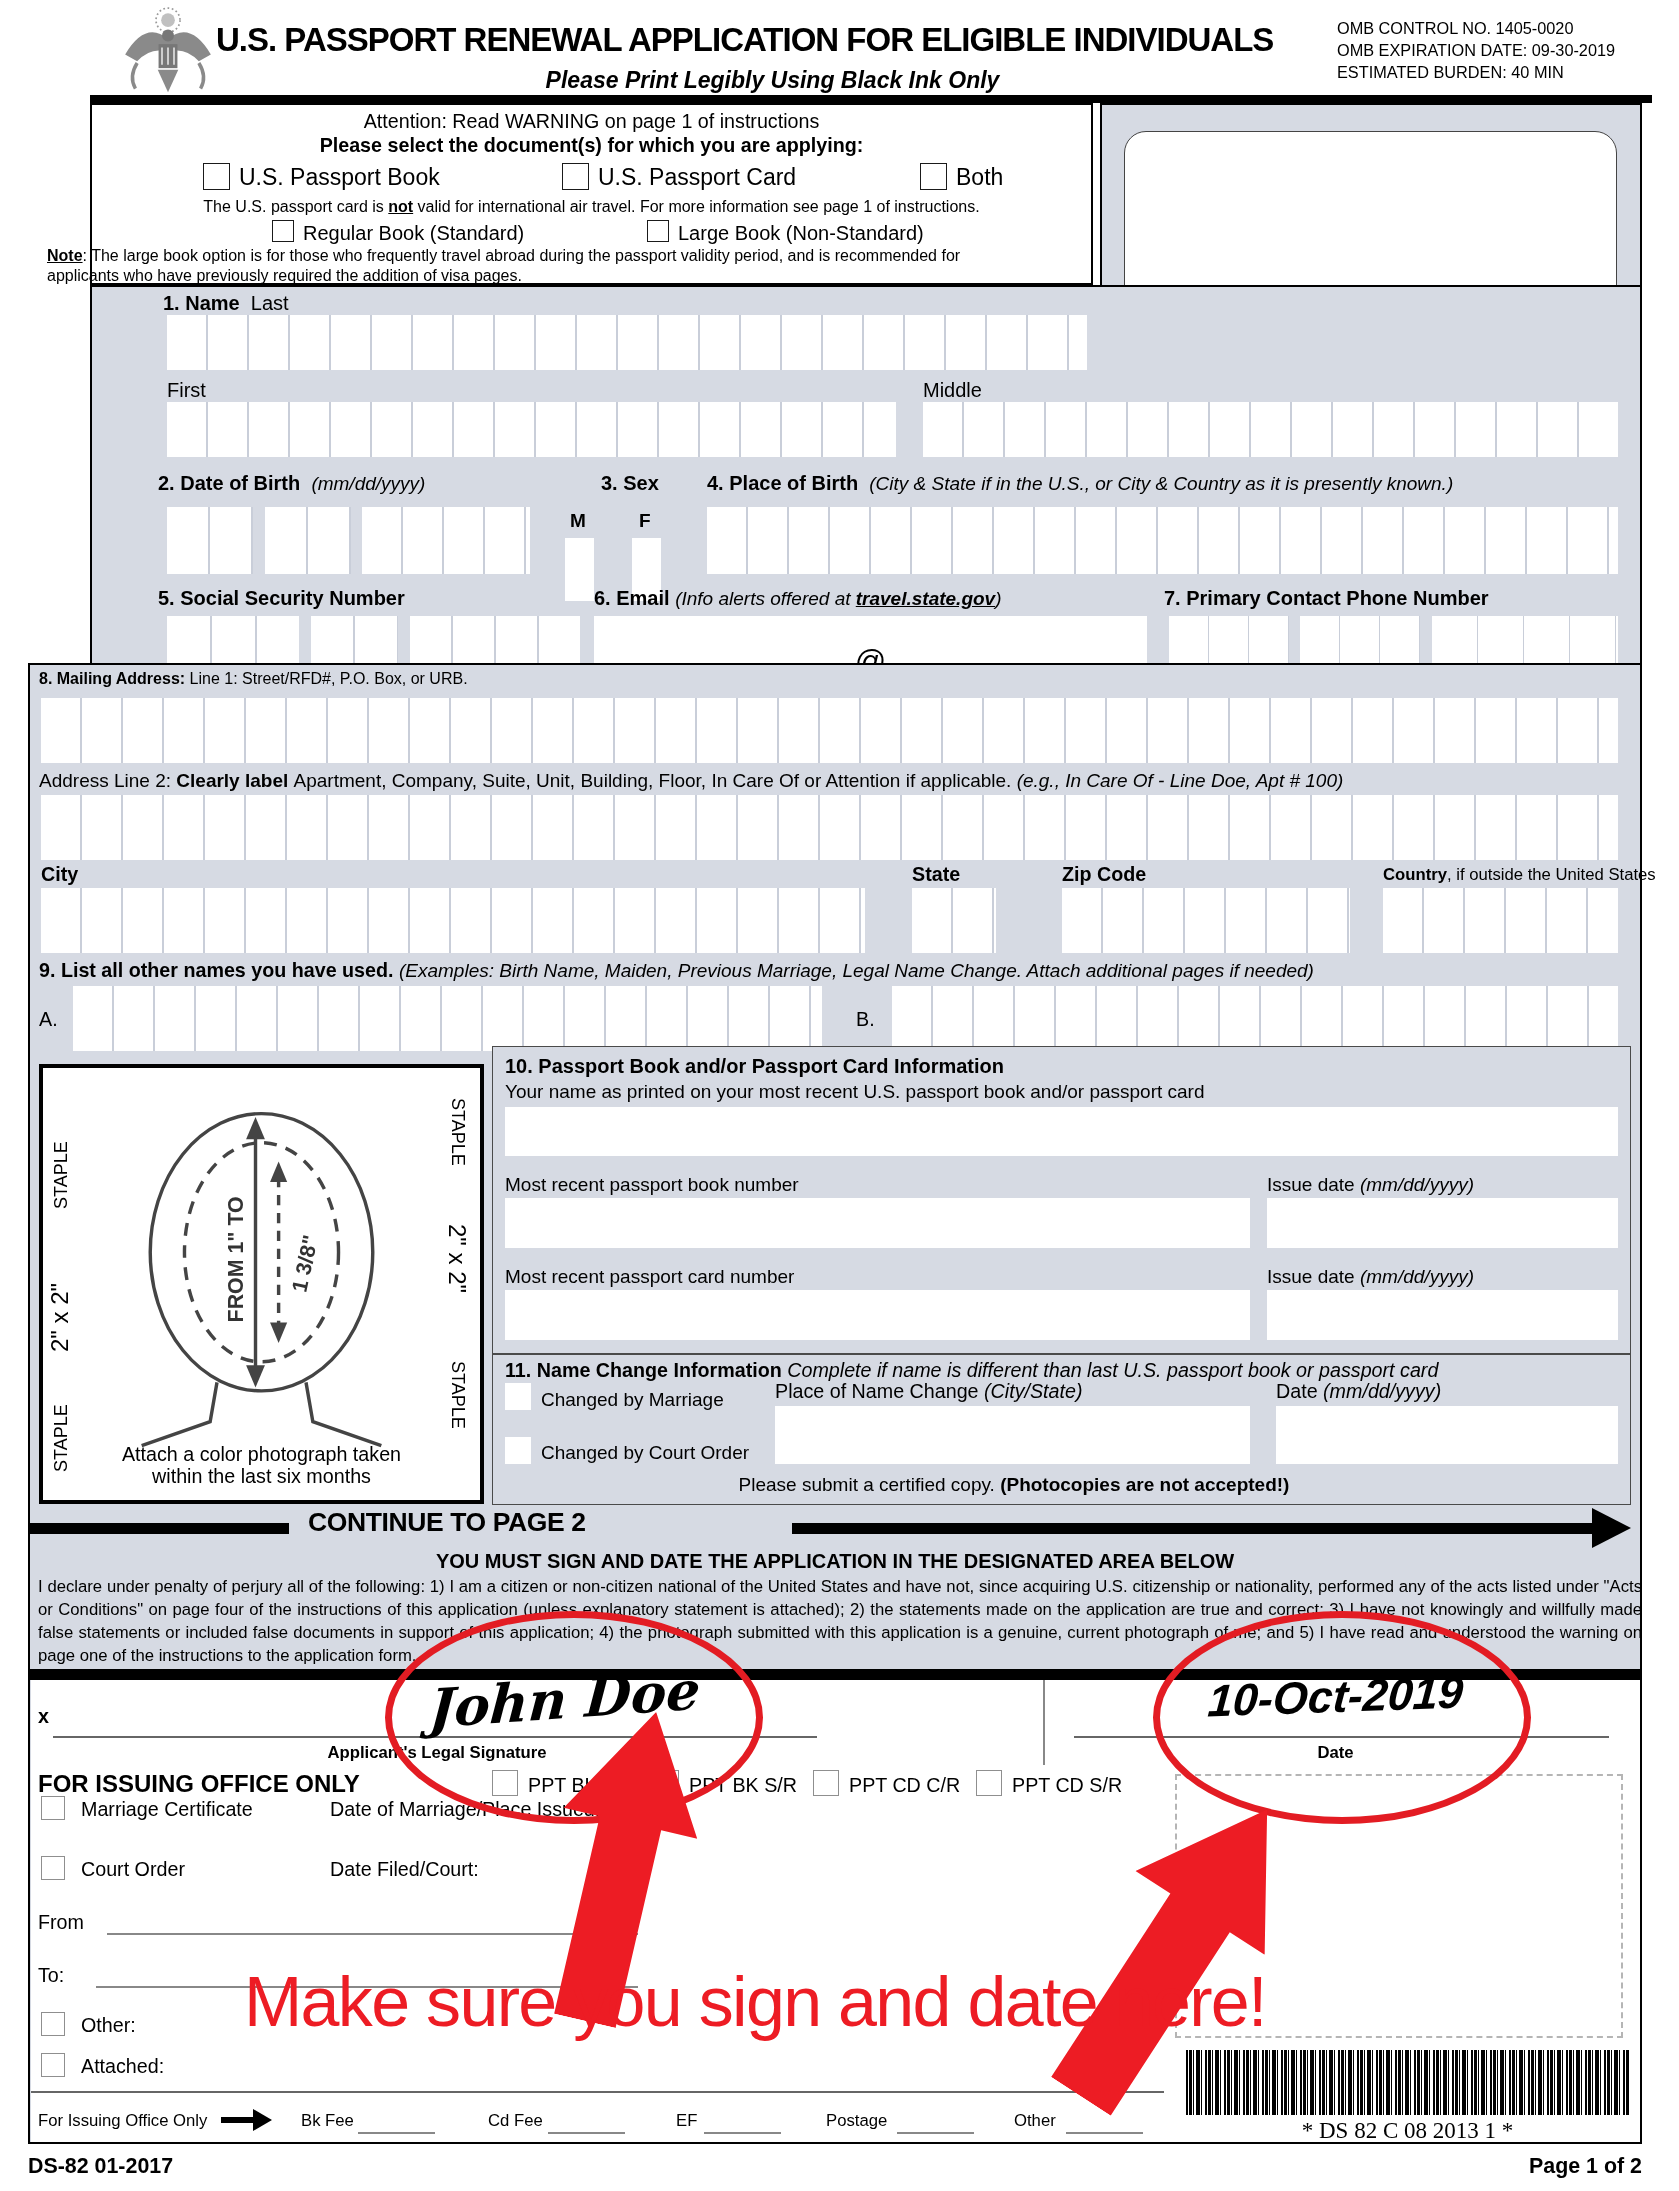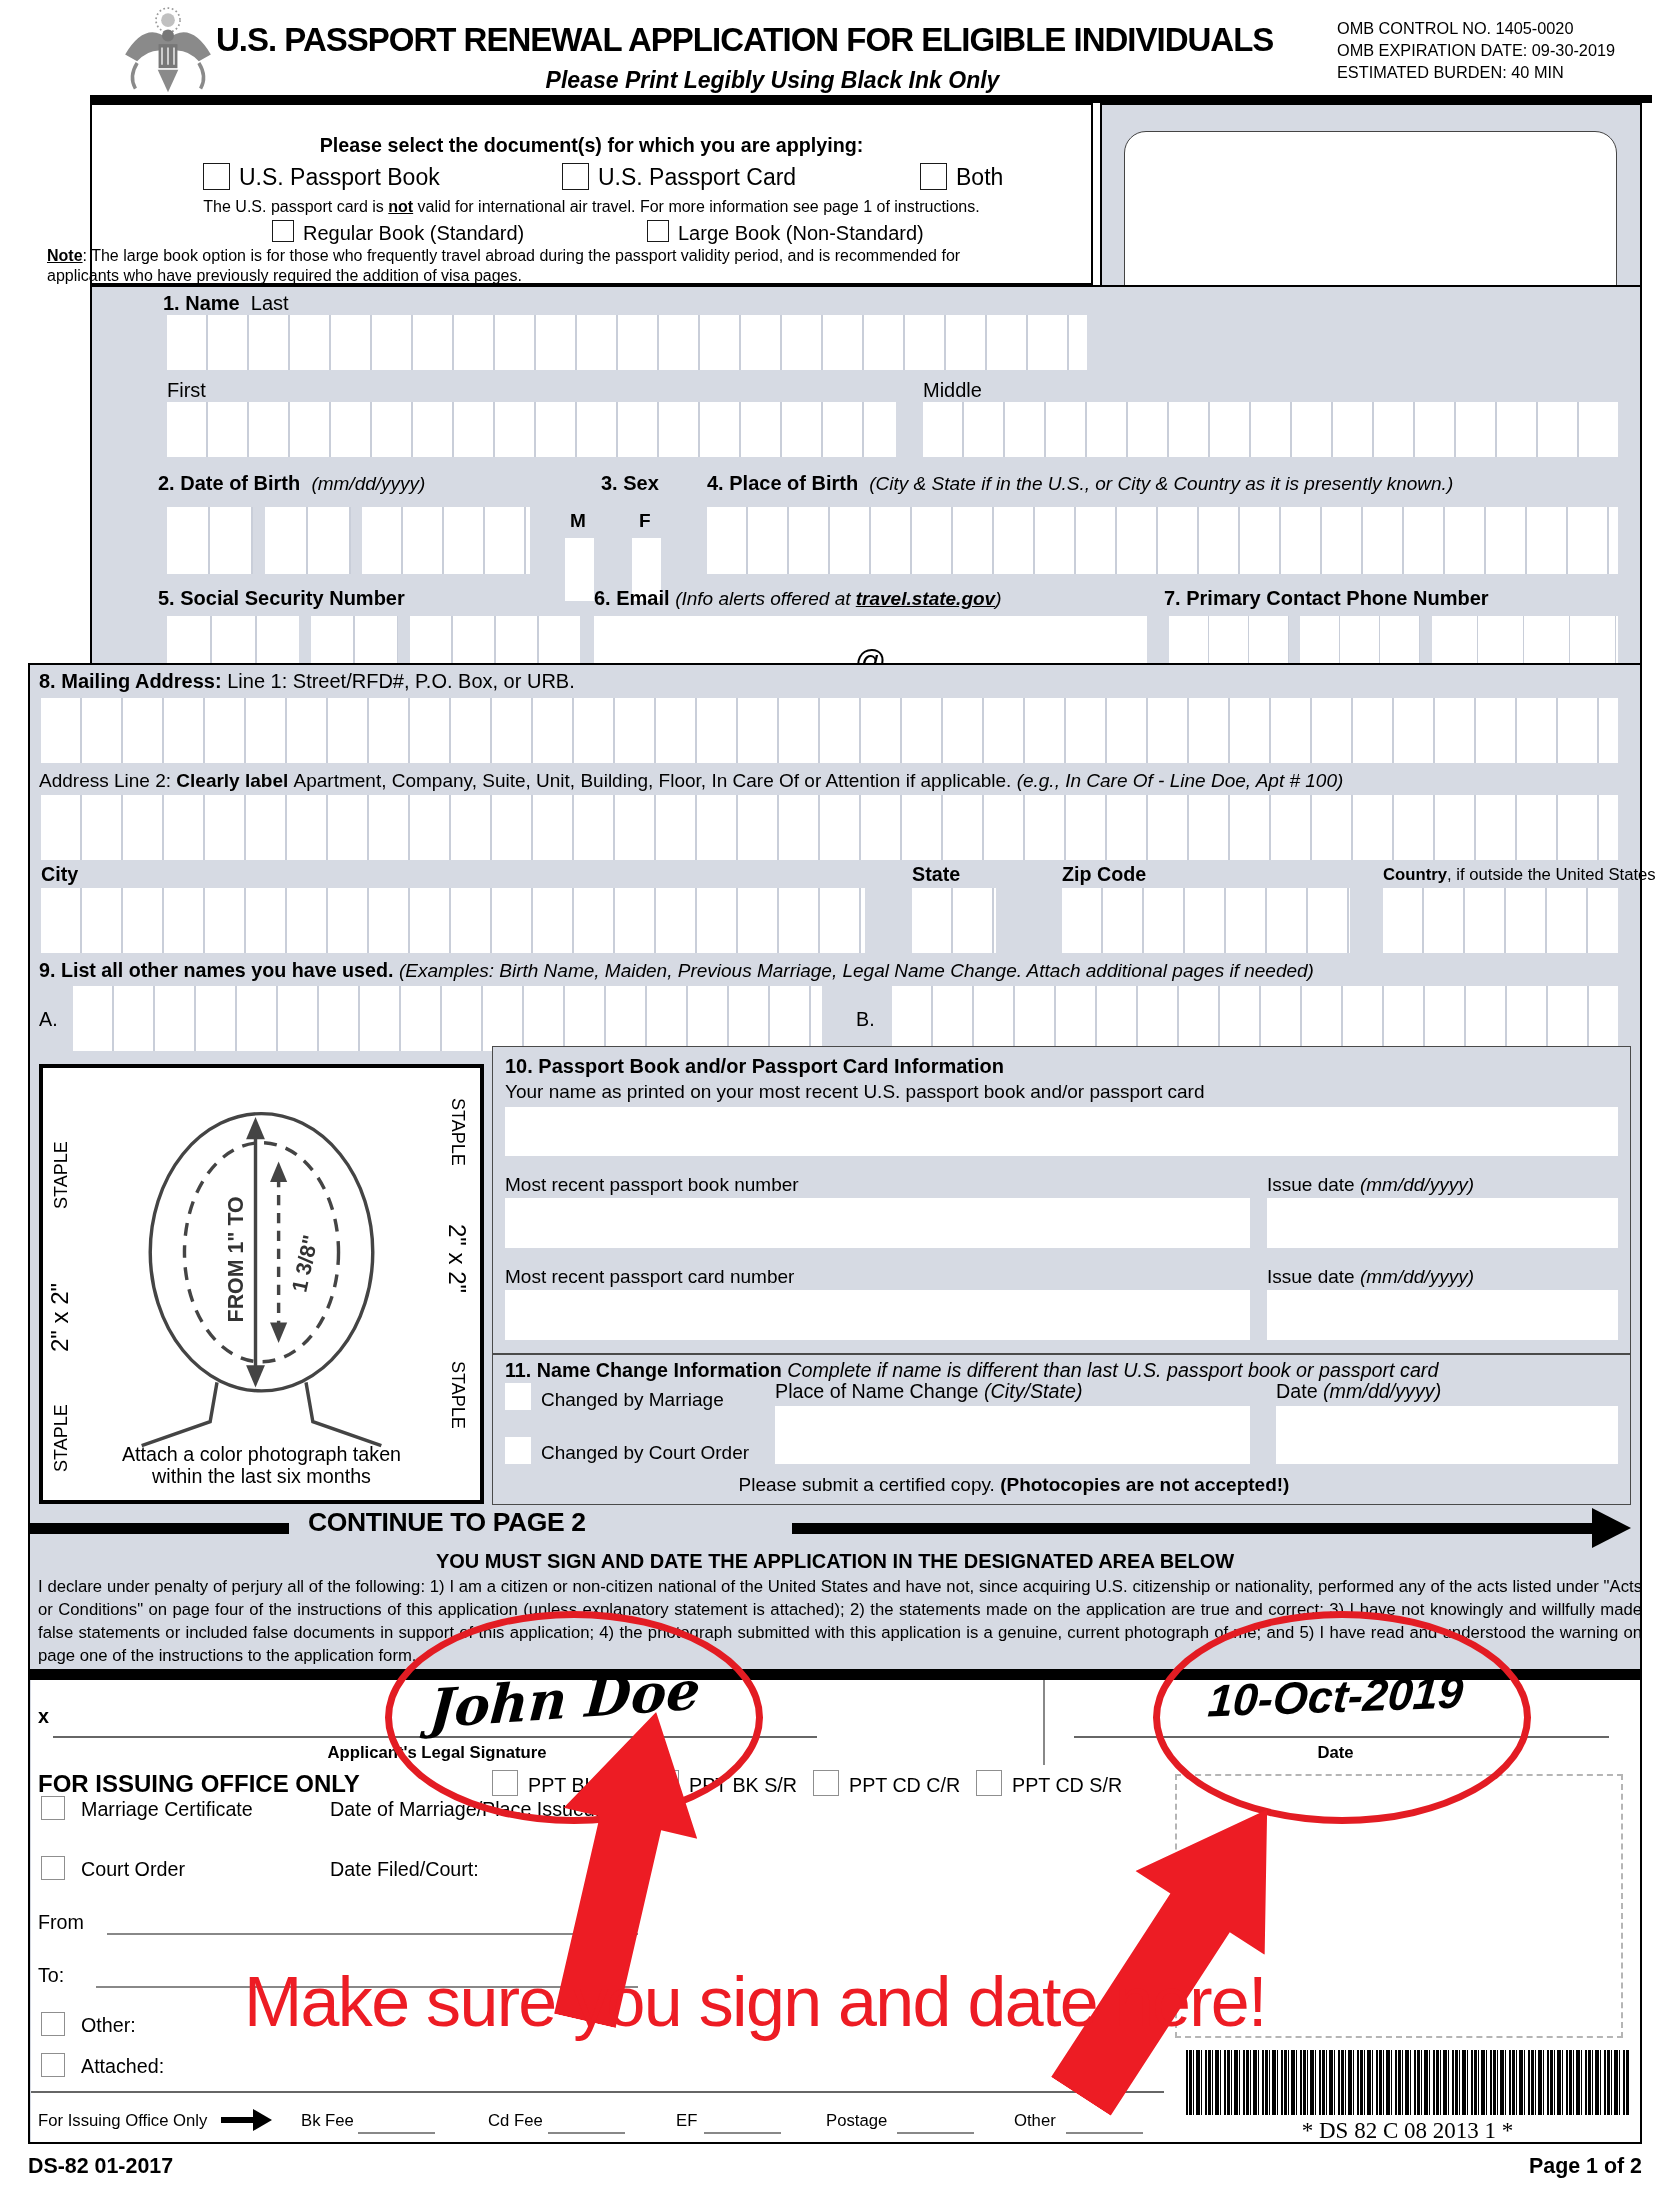--- a/index.html
+++ b/index.html
@@ -56,20 +56,21 @@
   <div class="abs b" style="left:216px;top:20.5px;font-size:33px;letter-spacing:-1px;white-space:nowrap;">U.S. PASSPORT RENEWAL APPLICATION FOR ELIGIBLE INDIVIDUALS</div>
   <div class="abs b i ctr" style="left:216px;top:67px;width:1113px;font-size:23px;">Please Print Legibly Using Black Ink Only</div>
   <div class="abs" style="left:1337px;top:17px;font-size:16.3px;line-height:22px;">
     <div>OMB CONTROL NO. 1405-0020</div>
     <div>OMB EXPIRATION DATE:  09-30-2019</div>
     <div>ESTIMATED BURDEN: 40 MIN</div>
   </div>
   <div class="abs" style="left:90px;top:95px;width:1562px;height:7.7px;background:#000;"></div>
 
   <div class="box whitebg" style="left:90px;top:103px;width:1003px;height:182px;"></div>
+  <div class="abs ctr" style="left:90px;top:110px;width:1003px;font-size:19.7px;">Attention: Read WARNING on page 1 of instructions</div>
   <div class="abs ctr b" style="left:90px;top:134px;width:1003px;font-size:19.7px;">Please select the document(s) for which you are applying:</div>
 
   <div class="cb" style="left:203px;top:163px;width:26.5px;height:26.5px;"></div>
   <div class="abs" style="left:239px;top:164px;font-size:23px;">U.S. Passport Book</div>
   <div class="cb" style="left:562px;top:163px;width:26.5px;height:26.5px;"></div>
   <div class="abs" style="left:598px;top:164px;font-size:23px;">U.S. Passport Card</div>
   <div class="cb" style="left:920px;top:163px;width:26.5px;height:26.5px;"></div>
   <div class="abs" style="left:956px;top:164px;font-size:23px;">Both</div>
 
   <div class="abs ctr" style="left:90px;top:198px;width:1003px;font-size:16px;">
@@ -142,21 +143,21 @@
   <div class="comb" style="left:311px;top:616px;width:87px;height:67px;background-image:repeating-linear-gradient(90deg,transparent 0 42px,#c9ced9 42px 44px);"></div>
   <div class="comb" style="left:410px;top:616px;width:170px;height:67px;background-image:repeating-linear-gradient(90deg,transparent 0 41px,#c9ced9 41px 43px);"></div>
   <div class="wbox" style="left:594px;top:616px;width:553px;height:67px;"></div>
   <div class="abs ctr" style="left:594px;top:644px;width:553px;font-size:31px;">@</div>
   <div class="comb" style="left:1169px;top:616px;width:120px;height:67px;background-image:repeating-linear-gradient(90deg,transparent 0 39px,#c9ced9 39px 40px);"></div>
   <div class="comb" style="left:1300px;top:616px;width:120px;height:67px;background-image:repeating-linear-gradient(90deg,transparent 0 39px,#c9ced9 39px 40px);"></div>
   <div class="comb" style="left:1432px;top:616px;width:186px;height:67px;background-image:repeating-linear-gradient(90deg,transparent 0 45px,#c9ced9 45px 46px);"></div>
 
   <div class="box graybg" style="left:28px;top:663px;width:1614px;height:1481px;"></div>
 
-  <div class="abs" style="left:39px;top:670px;font-size:20px;">
+  <div class="abs" style="left:39px;top:670px;font-size:16px;">
     <span class="b">8. Mailing Address:</span><span> Line 1: Street/RFD#, P.O. Box, or URB.</span>
   </div>
   <div class="comb" style="left:41px;top:698px;width:1577px;height:65px;"></div>
   <div class="abs" style="left:39px;top:770px;font-size:19px;white-space:nowrap;">
     <span>Address Line 2: </span><span class="b">Clearly label </span><span>Apartment, Company, Suite, Unit, Building, Floor, In Care Of or Attention if applicable. </span><span class="i">(e.g., In Care Of - Line Doe, Apt # 100)</span>
   </div>
   <div class="comb" style="left:41px;top:795px;width:1577px;height:65px;"></div>
 
   <div class="abs b" style="left:41px;top:863px;font-size:19.7px;">City</div>
   <div class="abs b" style="left:912px;top:863px;font-size:19.7px;">State</div>

